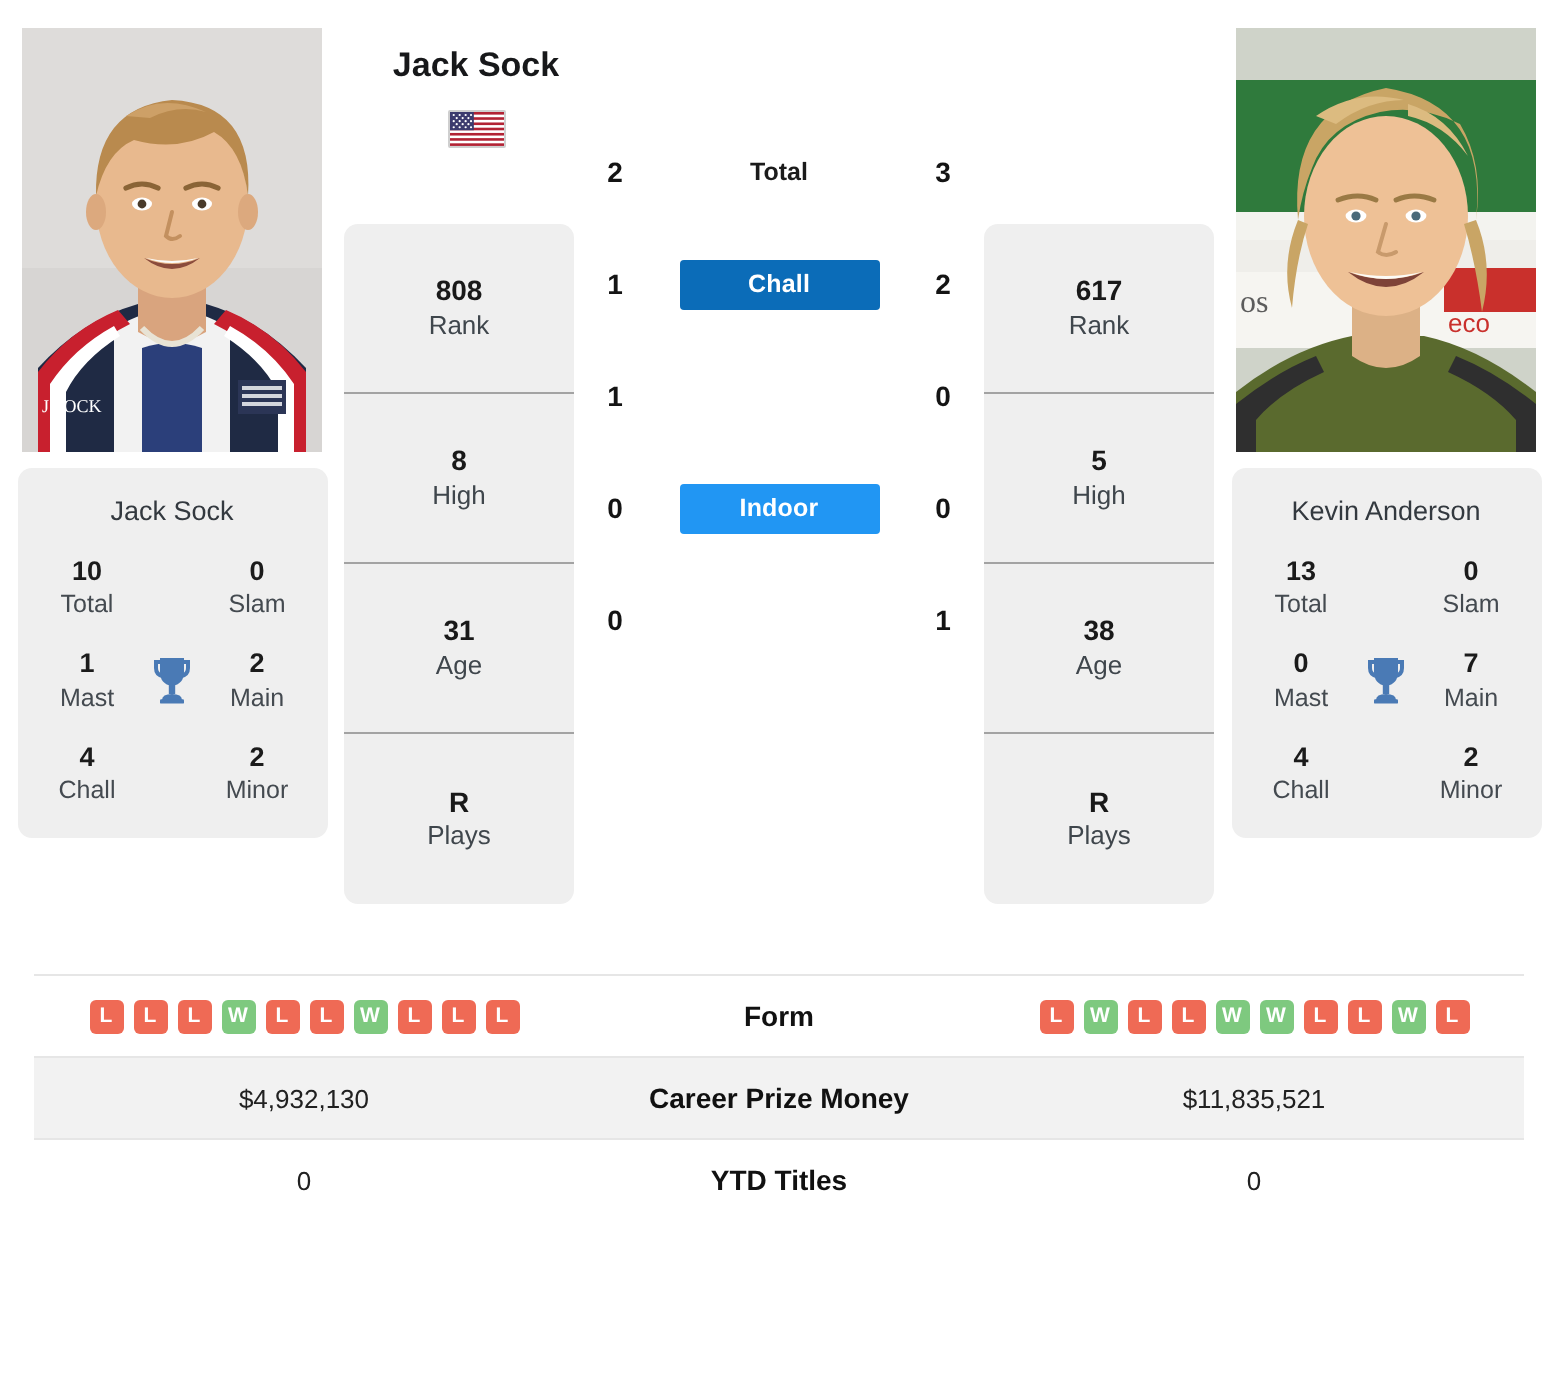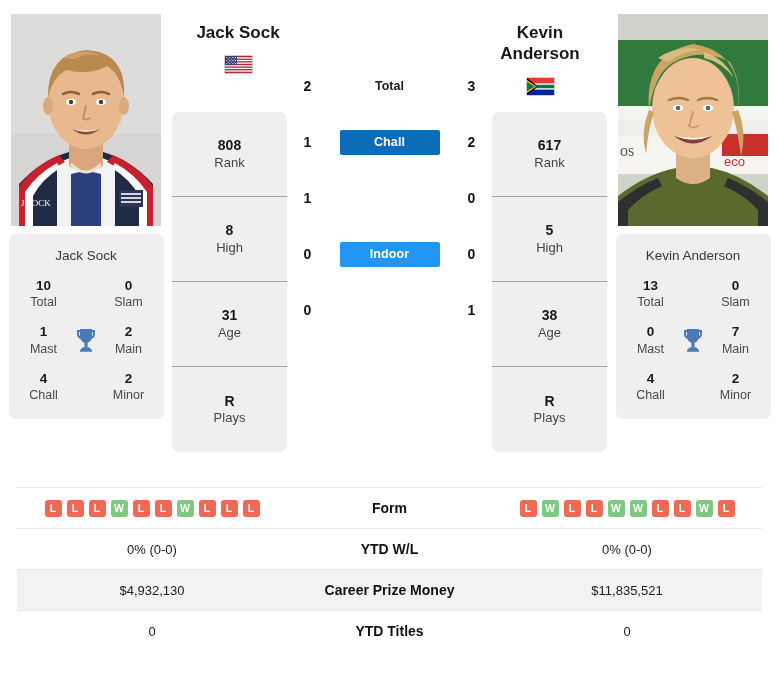--- a/index.html
+++ b/index.html
@@ -516,38 +516,20 @@
               <circle cx="9.9" cy="6.8" r=".6"></circle>
             <circle cx="2" cy="8.5" r=".6"></circle>
               <circle cx="5.2" cy="8.5" r=".6"></circle>
               <circle cx="8.4" cy="8.5" r=".6"></circle>
               <circle cx="11.3" cy="8.5" r=".6"></circle>
           </g>
         </svg>
       </div>
     </div>
 
-    <div class="phead right">
-      <div class="phead-name">Kevin</div>
-      <div class="phead-name">Anderson</div>
-      <div class="flag">
-        <svg viewBox="0 0 29 19" preserveAspectRatio="none">
-          <rect width="29" height="19" fill="#ffffff"></rect>
-          <path d="M0 0 H29 V6.3 H0 Z" fill="#e03c31"></path>
-          <path d="M0 12.7 H29 V19 H0 Z" fill="#002395"></path>
-          <path d="M0 6.3 H29 V12.7 H0 Z" fill="#ffffff"></path>
-          <path d="M0 0 L12 9.5 L0 19 Z" fill="#000000"></path>
-          <path d="M0 2.2 L10 9.5 L0 16.8 Z" fill="#ffb612"></path>
-          <path d="M0 4.4 L8.2 9.5 L0 14.6 Z" fill="#007a4d"></path>
-          <path d="M7.4 6.3 H29 V7.9 H8.8 Z" fill="#ffffff" opacity="0"></path>
-          <path d="M6.6 6.6 L10.6 6.6 L29 6.6 V7.5 H10.2 Z" fill="#007a4d" opacity="0"></path>
-          <path d="M8.2 7.6 H29 V11.4 H8.2 L10.9 9.5 Z" fill="#007a4d"></path>
-        </svg>
-      </div>
-    </div>
 
   </div>
 
   <table class="stats">
     <tbody>
       <tr class="plain">
         <td class="val">
           <div class="formstrip">
             <span class="fbadge L">L</span>
             <span class="fbadge L">L</span>
@@ -572,25 +554,20 @@
             <span class="fbadge W">W</span>
             <span class="fbadge L">L</span>
             <span class="fbadge L">L</span>
             <span class="fbadge W">W</span>
             <span class="fbadge L">L</span>
           </div>
         </td>
       </tr>
 
 
-      <tr class="plain">
-        <td class="val">0% (0-0)</td>
-        <td class="lbl">YTD W/L</td>
-        <td class="val">0% (0-0)</td>
-      </tr>
 
       <tr class="shade">
         <td class="val">$4,932,130</td>
         <td class="lbl">Career Prize Money</td>
         <td class="val">$11,835,521</td>
       </tr>
 
       <tr class="plain">
         <td class="val">0</td>
         <td class="lbl">YTD Titles</td>

